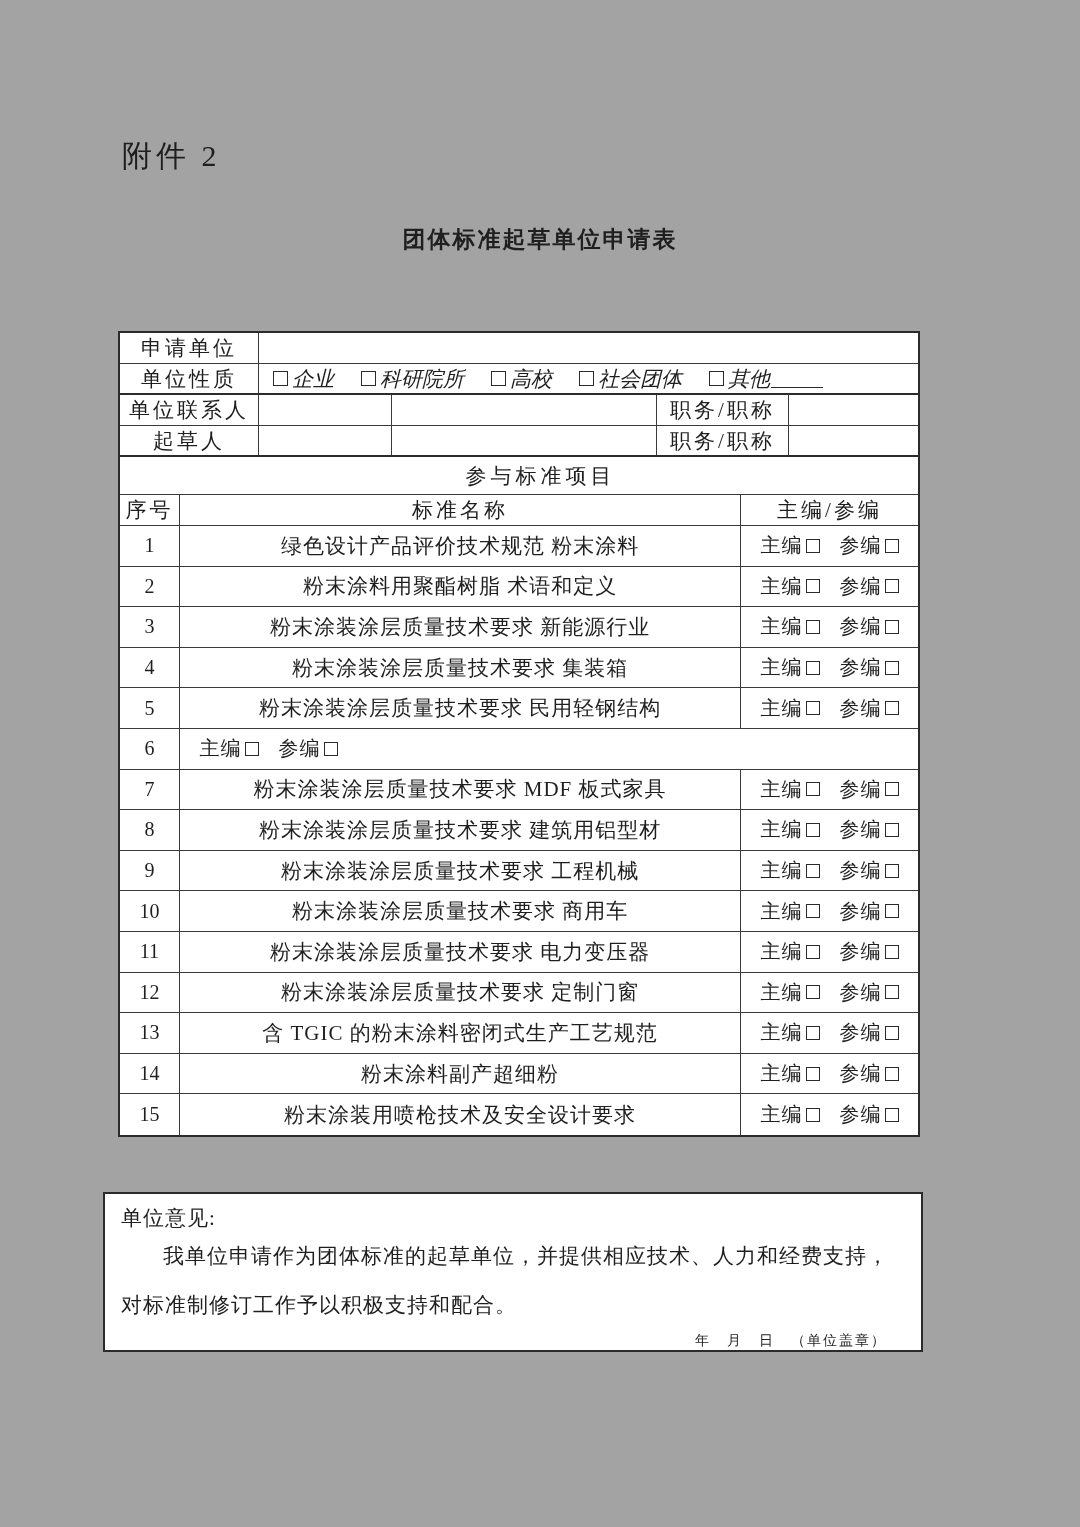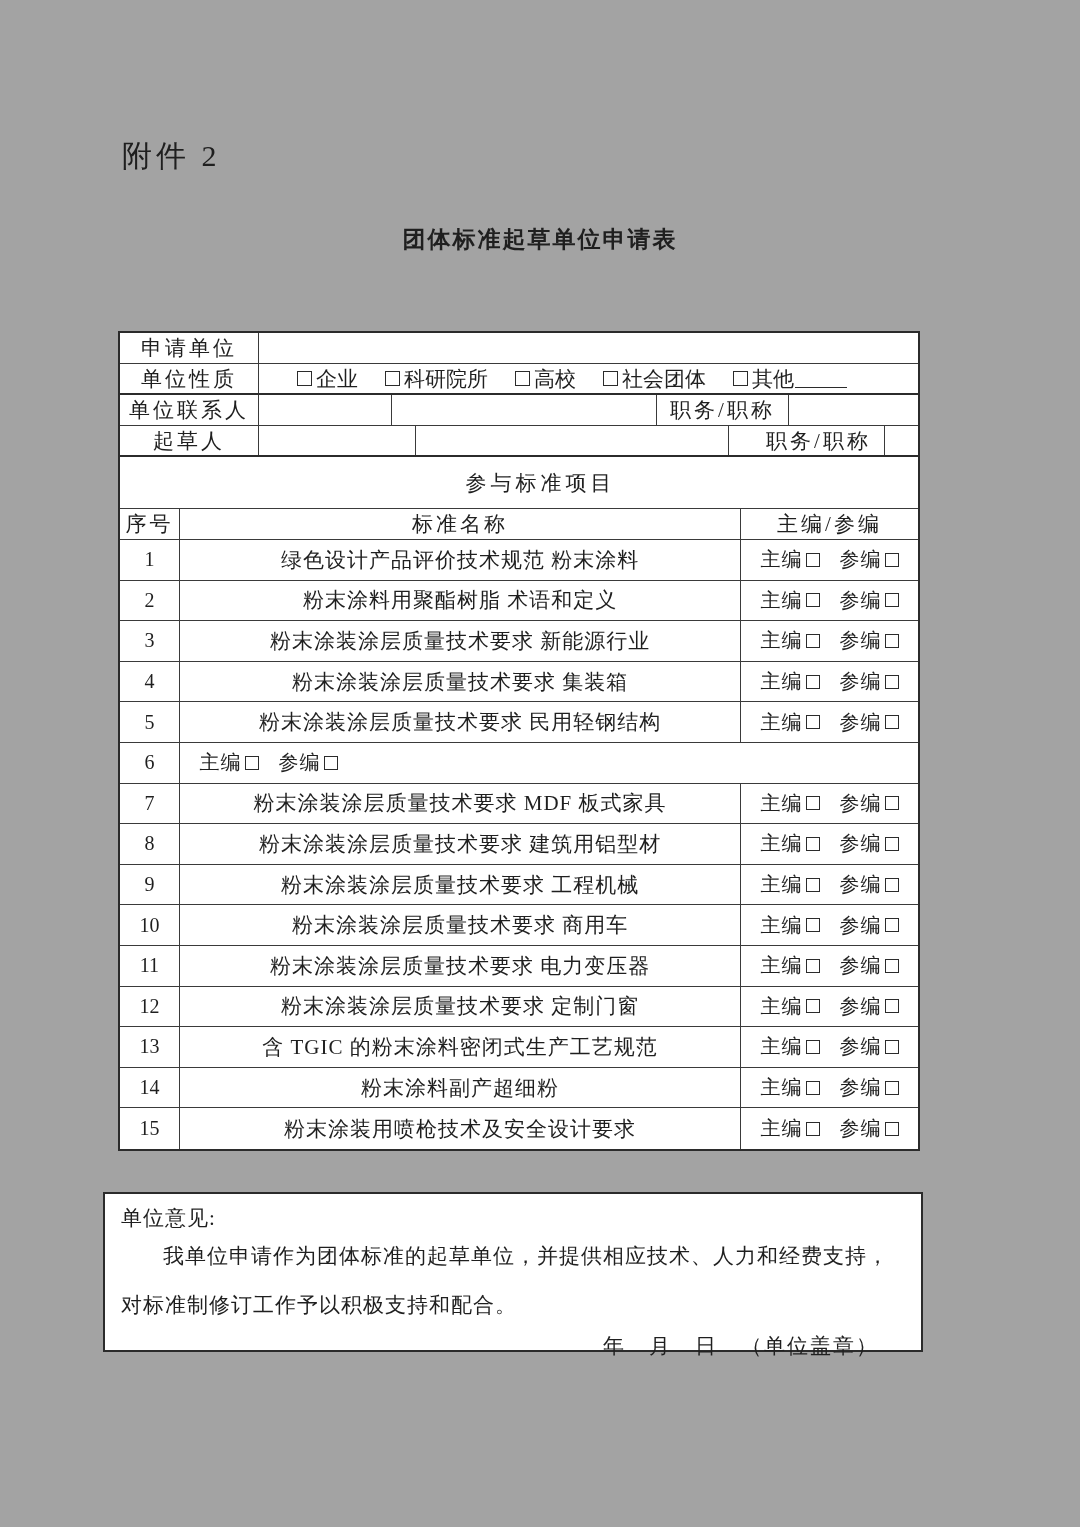--- a/index.html
+++ b/index.html
@@ -38,25 +38,25 @@
     top: 331px;
     width: 802px;
     border: 2px solid #2b2b2b;
     background: #fff;
   }
   .row {
     display: flex;
     align-items: stretch;
     border-bottom: 1px solid #3a3a3a;
   }
-  .row.b-thick { border-bottom: 2px solid #2b2b2b; gap: 24px; }
+  .row.b-thick { border-bottom: 2px solid #2b2b2b; }
   .row:last-child { border-bottom: none; }
   #standards-body .row:last-child { border-bottom: none; }
   .h-lg  { height: 31px; }
-  .h-md  { height: 52px; padding-left: 43px; }
+  .h-md  { height: 38px; padding-left: 43px; }
   .h-std { height: 40.6px; }
   .cell {
     display: flex;
     align-items: center;
     justify-content: center;
     border-right: 1px solid #3a3a3a;
     font-size: 21px;
     overflow: hidden;
     white-space: nowrap;
   }
@@ -73,20 +73,21 @@
   .section-cell {
     flex: 1 1 auto;
     justify-content: center;
     letter-spacing: 4px;
     border-right: none;
   }
   .options-cell {
     justify-content: flex-start;
     padding-left: 14px;
     gap: 27px;
+    font-style: italic;
   }
   .opt { display: inline-flex; align-items: center; cursor: pointer; }
   .cb {
     display: inline-block;
     width: 15px;
     height: 15px;
     border: 1.5px solid #2b2b2b;
     background: #fff;
     flex: 0 0 auto;
   }
@@ -104,34 +105,34 @@
   .role-pair { display: inline-flex; align-items: center; cursor: pointer; font-size: 20px; letter-spacing: 1px; }
   .role-pair .cb { margin-left: 3px; width: 14px; height: 14px; }
   .opinion-box {
     position: absolute;
     left: 103px;
     top: 1192px;
     width: 820px;
     height: 160px;
     border: 2px solid #2b2b2b;
     background: #fff;
-    padding: 10px 24px 8px 16px;
+    padding: 10px 16px 8px 16px;
   }
   .opinion-label { font-size: 21px; letter-spacing: 1px; }
   .opinion-body {
     font-size: 21px;
     line-height: 49px;
     text-indent: 2em;
     letter-spacing: 1px;
     white-space: normal;
   }
   .opinion-signature {
     text-align: right;
     padding-right: 18px;
-    font-size: 21px;
+    font-size: 14px;
     letter-spacing: 2px;
     margin-top: 2px;
   }
 </style>
 </head>
 <body>
 
 <div class="page">
 
   <div class="attachment">附件 2</div>

